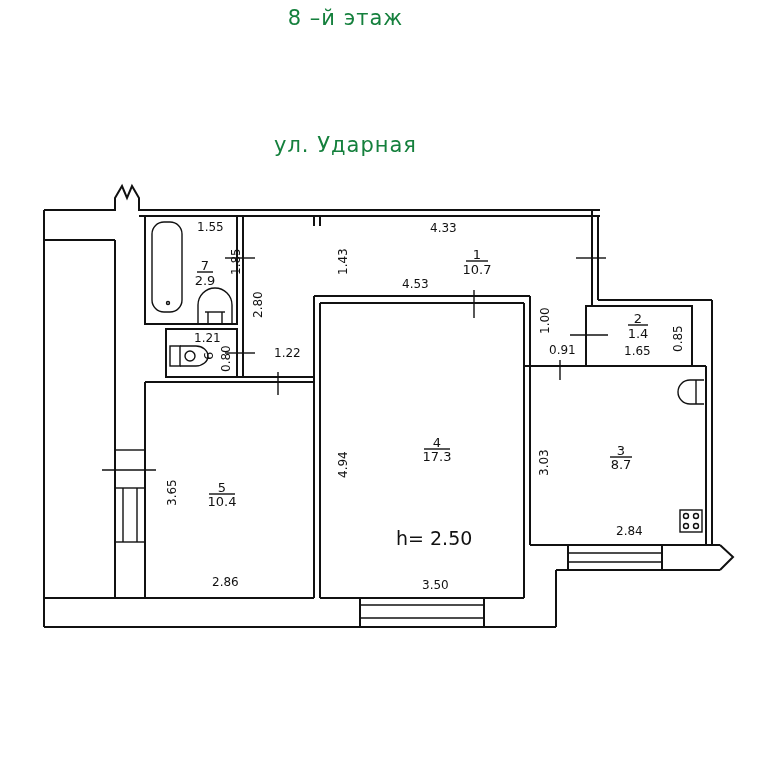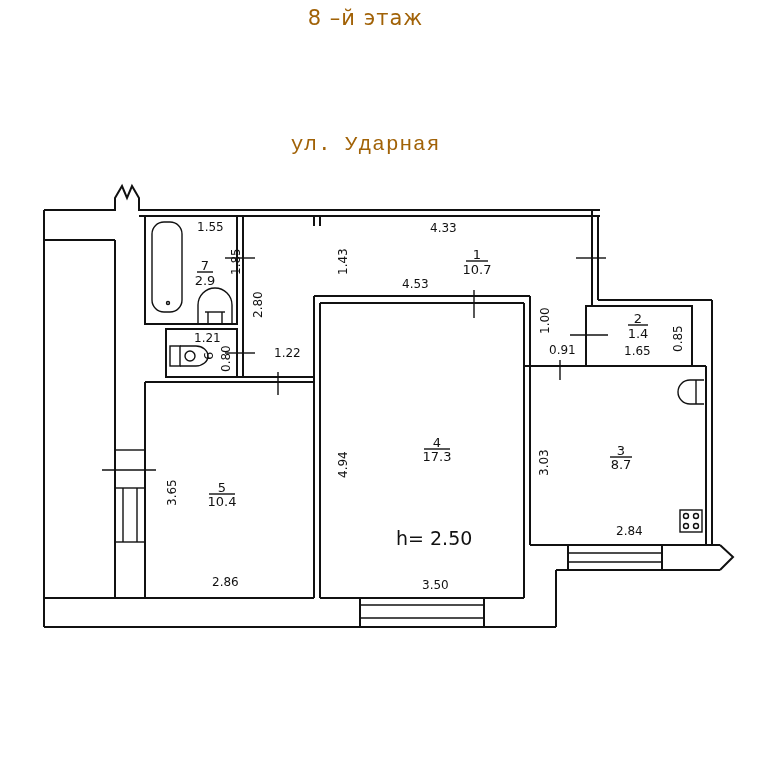--- a/index.html
+++ b/index.html
@@ -1,19 +1,19 @@
 <!DOCTYPE html>
 <html><head>
 <meta charset="utf-8">
 <style>
   html,body{margin:0;padding:0;background:#ffffff;}
   body{width:769px;height:767px;position:relative;overflow:hidden;font-family:"DejaVu Sans",sans-serif;color:#111;}
-  .title{position:absolute;left:0;width:691px;text-align:center;font-size:21px;letter-spacing:1px;color:#a16207;margin-left:20px;}
+  .title{position:absolute;left:0;width:691px;text-align:center;font-size:21px;letter-spacing:1px;color:#15803d;}
   #floor{top:6px;}
-  #street{top:133px;font-family:Liberation Mono, monospace;}
+  #street{top:133px;}
   svg{position:absolute;left:0;top:0;}
   svg text{font-family:"DejaVu Sans",sans-serif;fill:#111;}
   .w{stroke:#111;stroke-width:2;fill:none;}
   .t{stroke:#111;stroke-width:1.4;fill:none;}
   .dim{font-size:12px;}
   .num{font-size:13px;}
   .area{font-size:13px;}
   .h{font-size:19px;}
 </style>
 </head>

